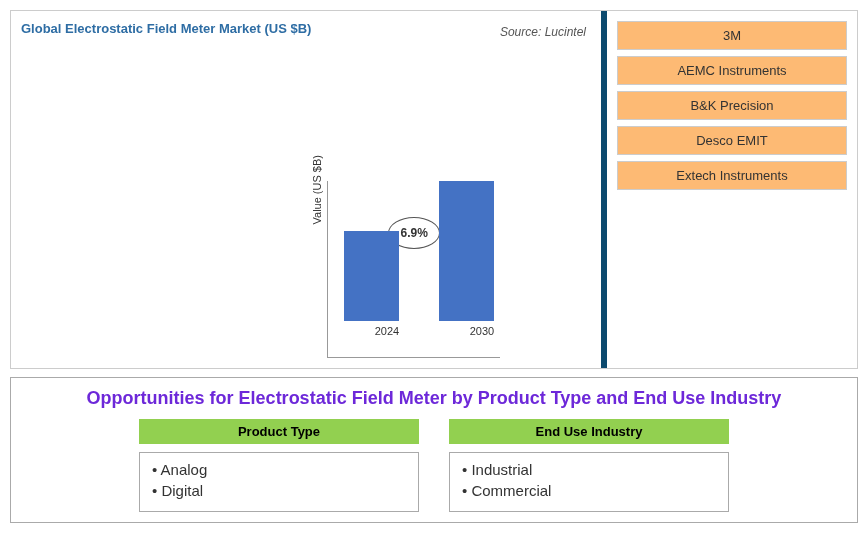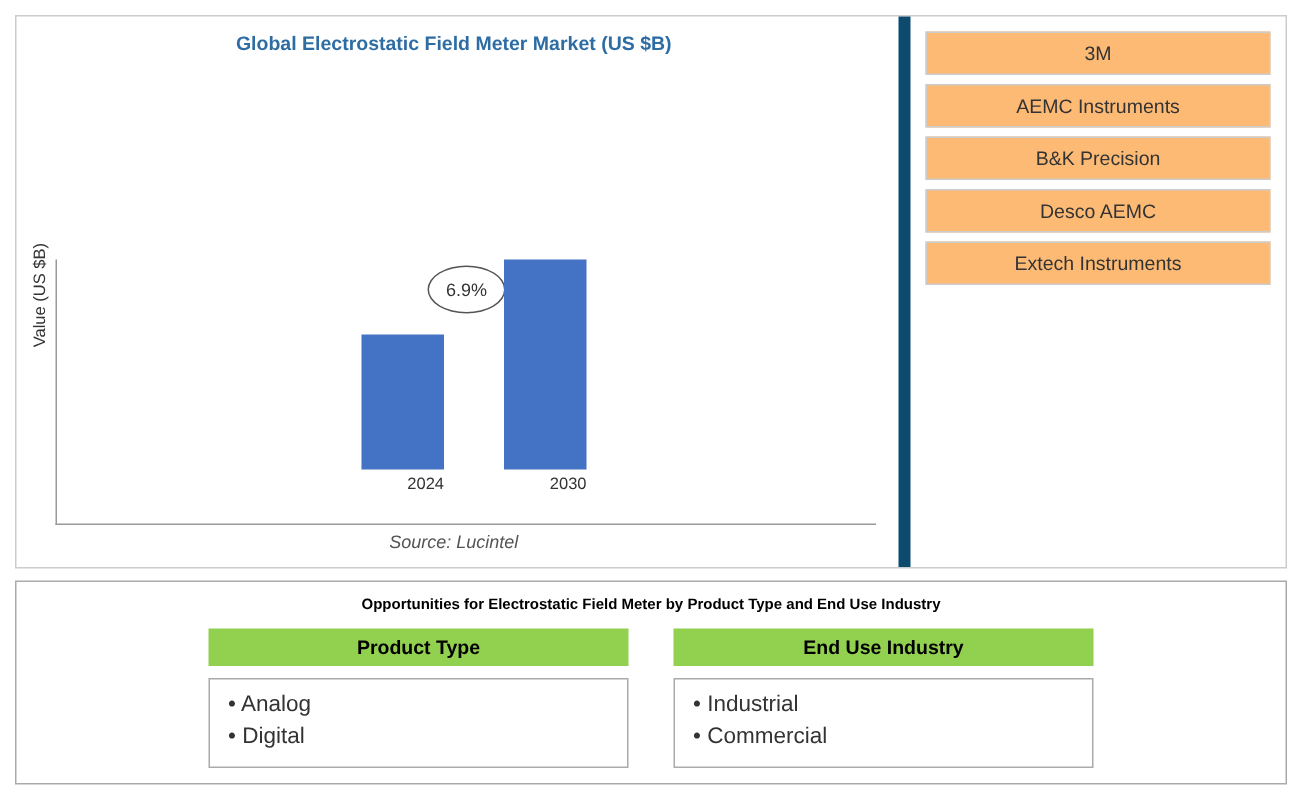--- a/index.html
+++ b/index.html
@@ -25,23 +25,23 @@
       display: flex;
       flex: 1;
       border: 1px solid #ccc;
       margin-bottom: 8px;
     }
 
     
     .chart-area {
       flex: 1;
       padding: 10px 15px 10px 10px;
-      border-right: 8px solid #0c4a6e;
-      display: flex;
-      flex-direction: column;
+      border-right: 6px solid #0c4a6e;
+      display: flex;
+      flex-direction: row;
     }
 
     .chart-title {
       text-align: center;
       color: #2e6da4;
       font-size: 13px;
       font-weight: bold;
       margin-bottom: 8px;
     }
 
@@ -103,32 +103,32 @@
 
     .bar-label {
       font-size: 11px;
       color: #333;
       margin-top: 4px;
     }
 
     
     .cagr-bubble {
       position: absolute;
-      top: 4px;
+      top: 36px;
       left: 50%;
       transform: translateX(-50%);
       border: 1.5px solid #555;
       border-radius: 50%;
       width: 52px;
       height: 32px;
       display: flex;
       align-items: center;
       justify-content: center;
       font-size: 12px;
-      font-weight: normal;
+      font-weight: bold;
       background: #fff;
       color: #333;
     }
 
     .source-text {
       text-align: center;
       font-size: 12px;
       color: #555;
       margin-top: 4px;
       font-style: italic;
@@ -167,22 +167,22 @@
 
     
     .bottom-section {
       border: 1.5px solid #aaa;
       padding: 10px 15px;
     }
 
     .bottom-title {
       text-align: center;
       font-weight: bold;
-      font-size: 10px;
-      color: #000000;
+      font-size: 18px;
+      color: #6d28d9;
       margin-bottom: 10px;
     }
 
     .opportunities-grid {
       display: flex;
       gap: 30px;
       justify-content: center;
     }
 
     .opp-column {
@@ -245,21 +245,21 @@
           </div>
         </div>
       </div>
       <div class="source-text">Source: Lucintel</div>
     </div>
 
     <div class="players-area">
       <div class="player-item">3M</div>
       <div class="player-item">AEMC Instruments</div>
       <div class="player-item">B&amp;K Precision</div>
-      <div class="player-item">Desco AEMC</div>
+      <div class="player-item">Desco EMIT</div>
       <div class="player-item">Extech Instruments</div>
     </div>
   </div>
 
   <div class="bottom-section">
     <div class="bottom-title">Opportunities for Electrostatic Field Meter by Product Type and End Use Industry</div>
     <div class="opportunities-grid">
 
       <div class="opp-column">
         <div class="opp-header">Product Type</div>

